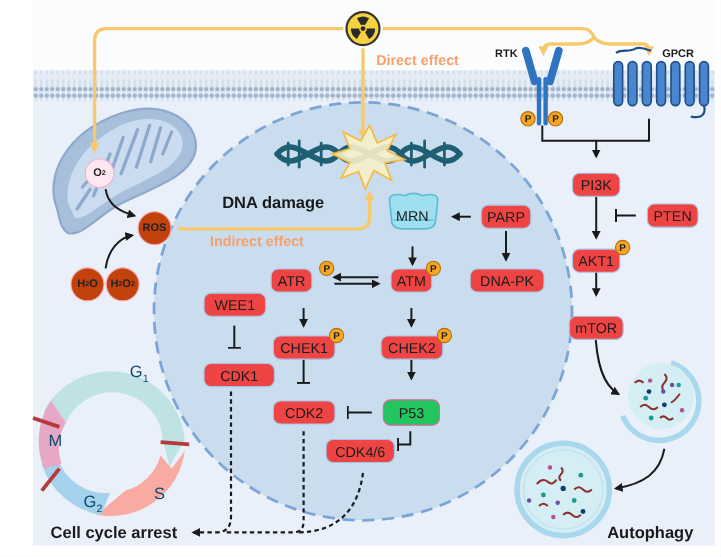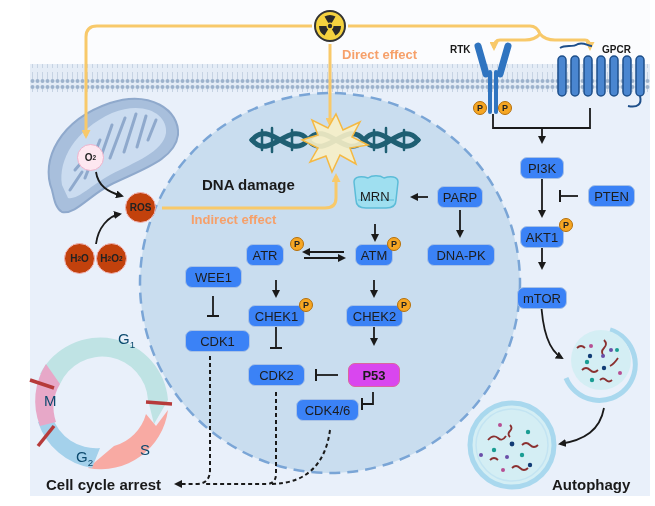--- a/index.html
+++ b/index.html
@@ -1,20 +1,20 @@
 <!DOCTYPE html>
 <html><head>
 <meta charset="utf-8">
 <style>
   html,body{margin:0;padding:0;background:#ffffff;}
   body{width:655px;height:506px;position:relative;overflow:hidden;font-family:"Liberation Sans",sans-serif;}
   #canvas{position:absolute;left:0;top:0;width:655px;height:506px;}
-  .node{position:absolute;background:#3b82f6;border:1px solid #a9c2e6;border-radius:7px;font-size:13px;color:#1c1c1c;
+  .node{position:absolute;background:#ef4444;border:1px solid #a9c2e6;border-radius:7px;font-size:13px;color:#1c1c1c;
         display:flex;align-items:center;justify-content:center;height:22px;box-sizing:border-box;font-family:"Liberation Sans",sans-serif;}
-  .node.p53{background:#d946ef;border-color:#d9669e;font-weight:bold;}
+  .node.p53{background:#22c55e;border-color:#d9669e;font-weight:normal;}
   .pbadge{position:absolute;width:14px;height:14px;border-radius:50%;background:#f6a623;border:1px solid #b56f0a;
           font-size:9px;font-weight:bold;color:#222;display:flex;align-items:center;justify-content:center;box-sizing:border-box;}
   .mol{position:absolute;border-radius:50%;background:#c2410c;border:1.5px solid #f0b5b5;font-size:10px;font-weight:bold;
        color:#222;display:flex;align-items:center;justify-content:center;box-sizing:border-box;}
   .label{position:absolute;white-space:nowrap;}
   .big{font-size:15px;font-weight:bold;color:#1a1a1a;}
   .eff{font-size:13px;font-weight:bold;color:#f6a06a;}
   .rec{font-size:10px;font-weight:bold;color:#1a1a1a;}
   .phase{font-size:15px;color:#0c4a6e;}
   sub{font-size:0.65em;}

